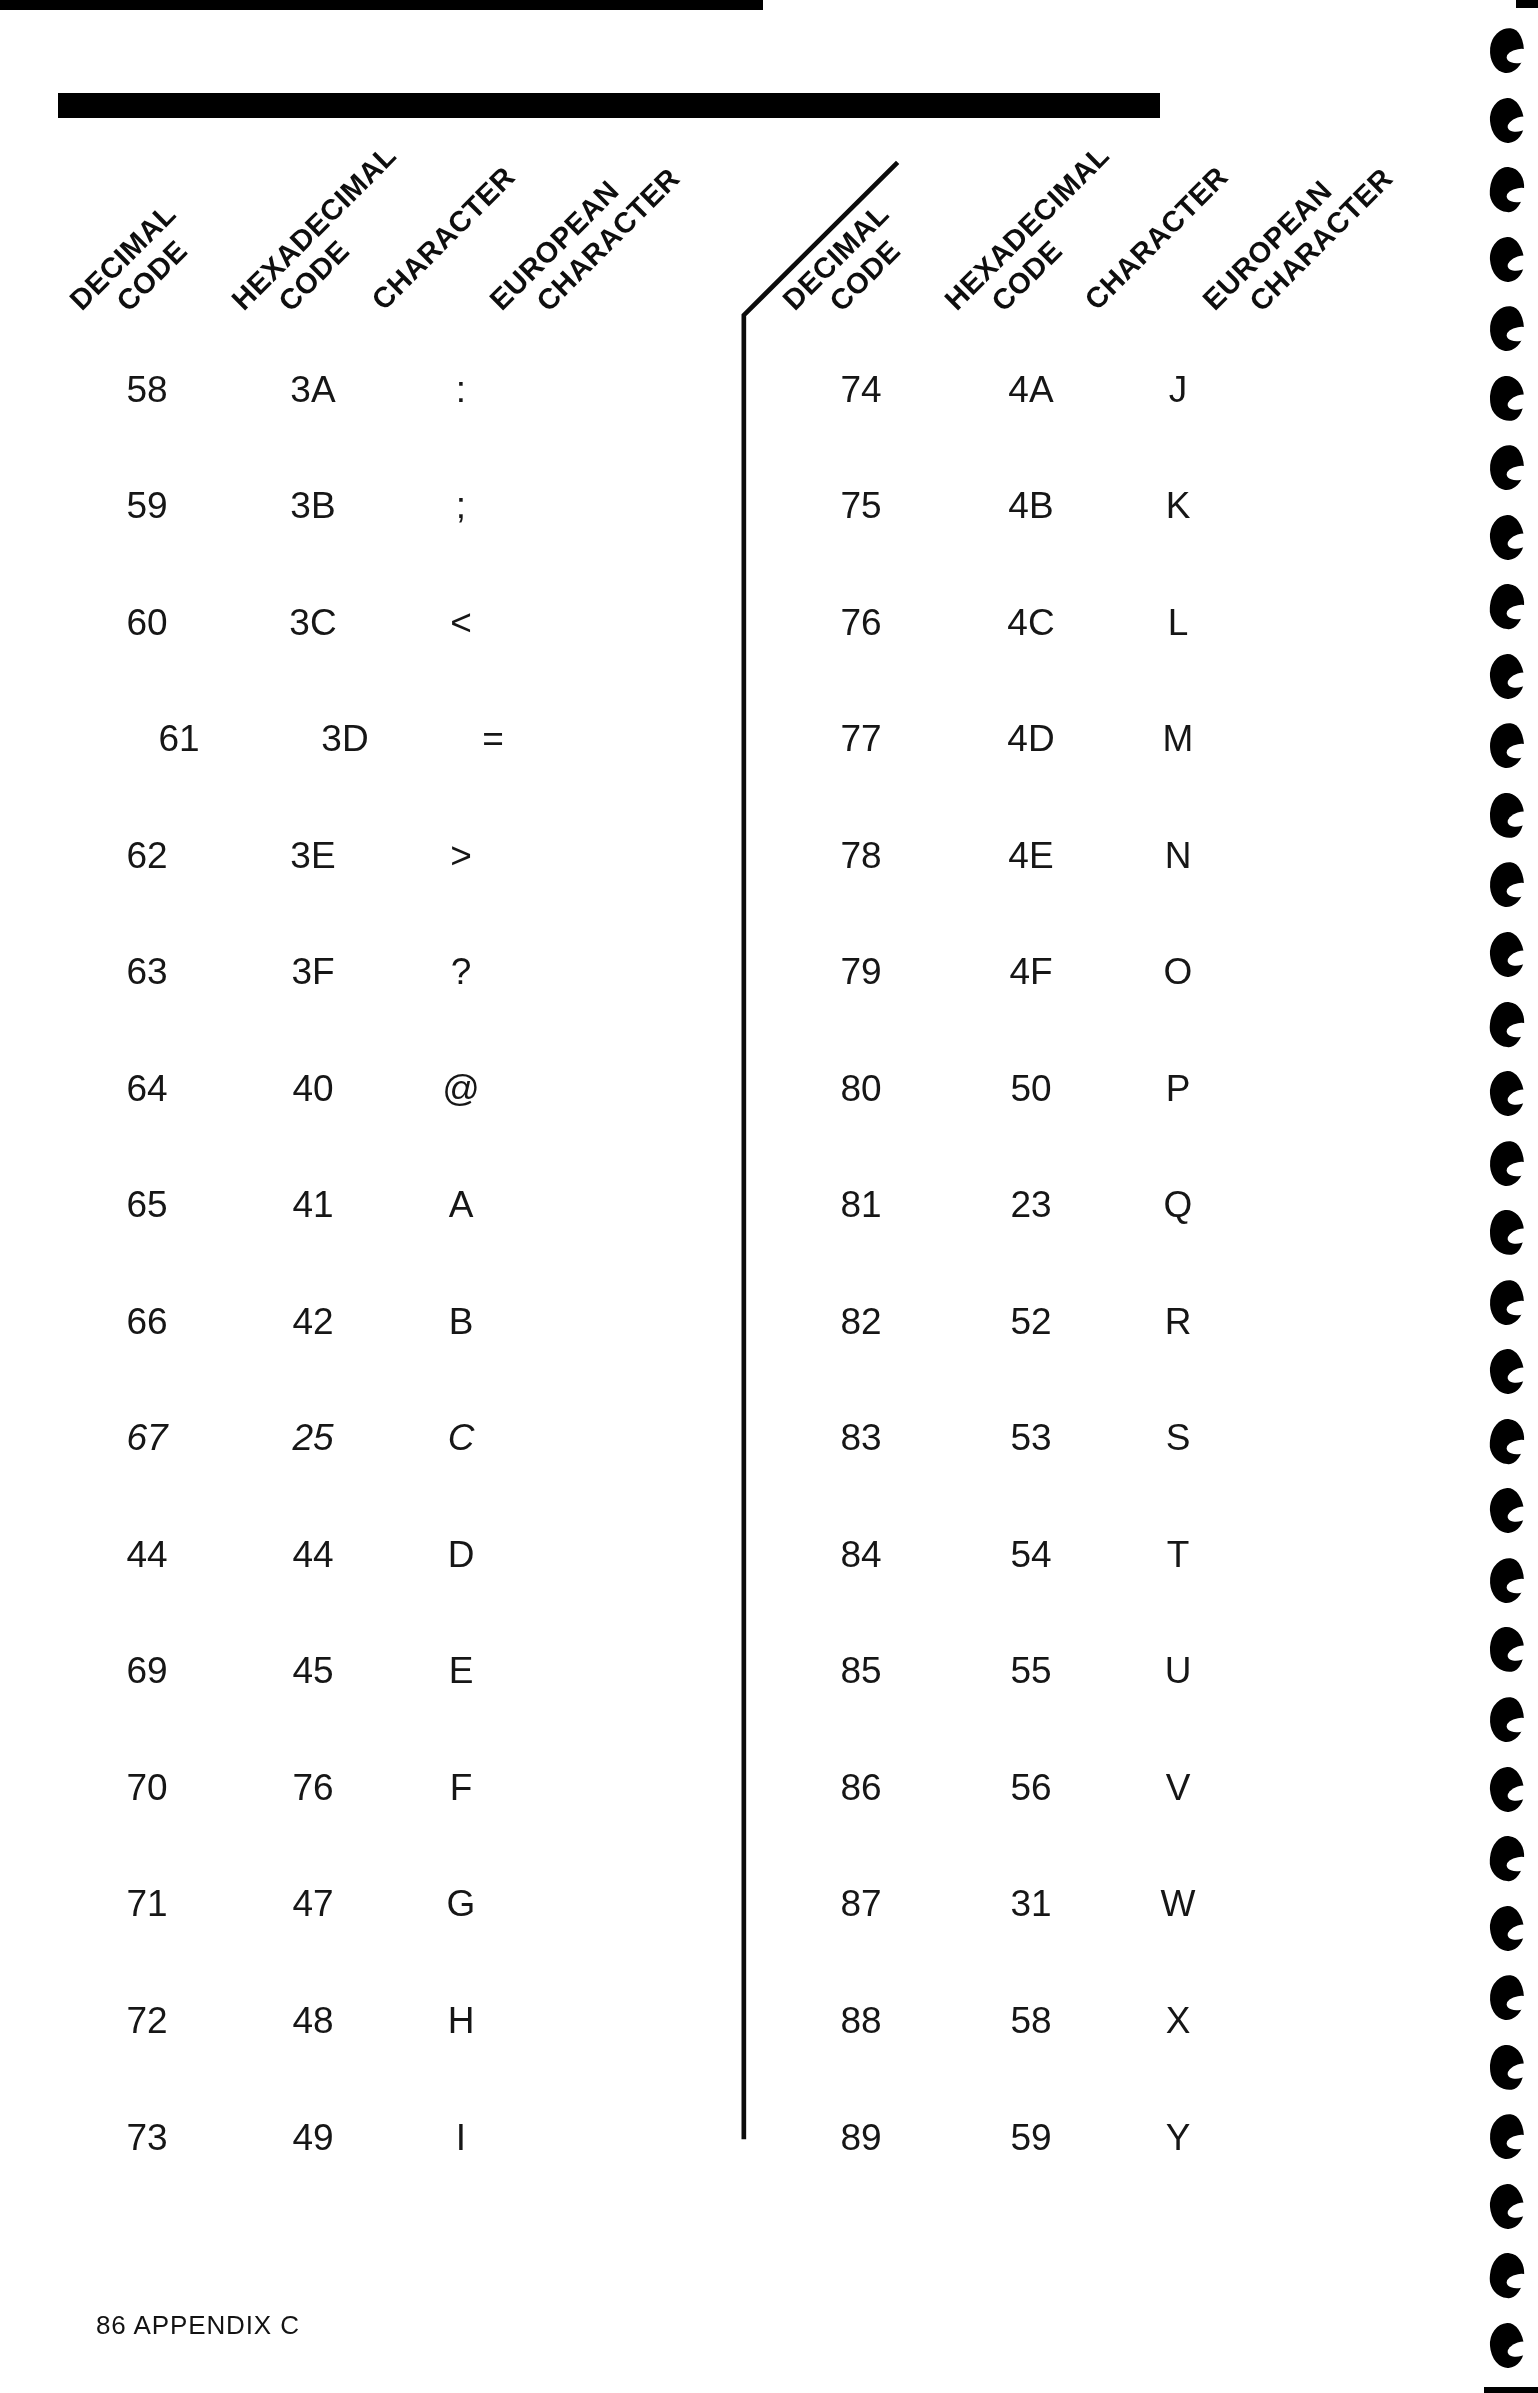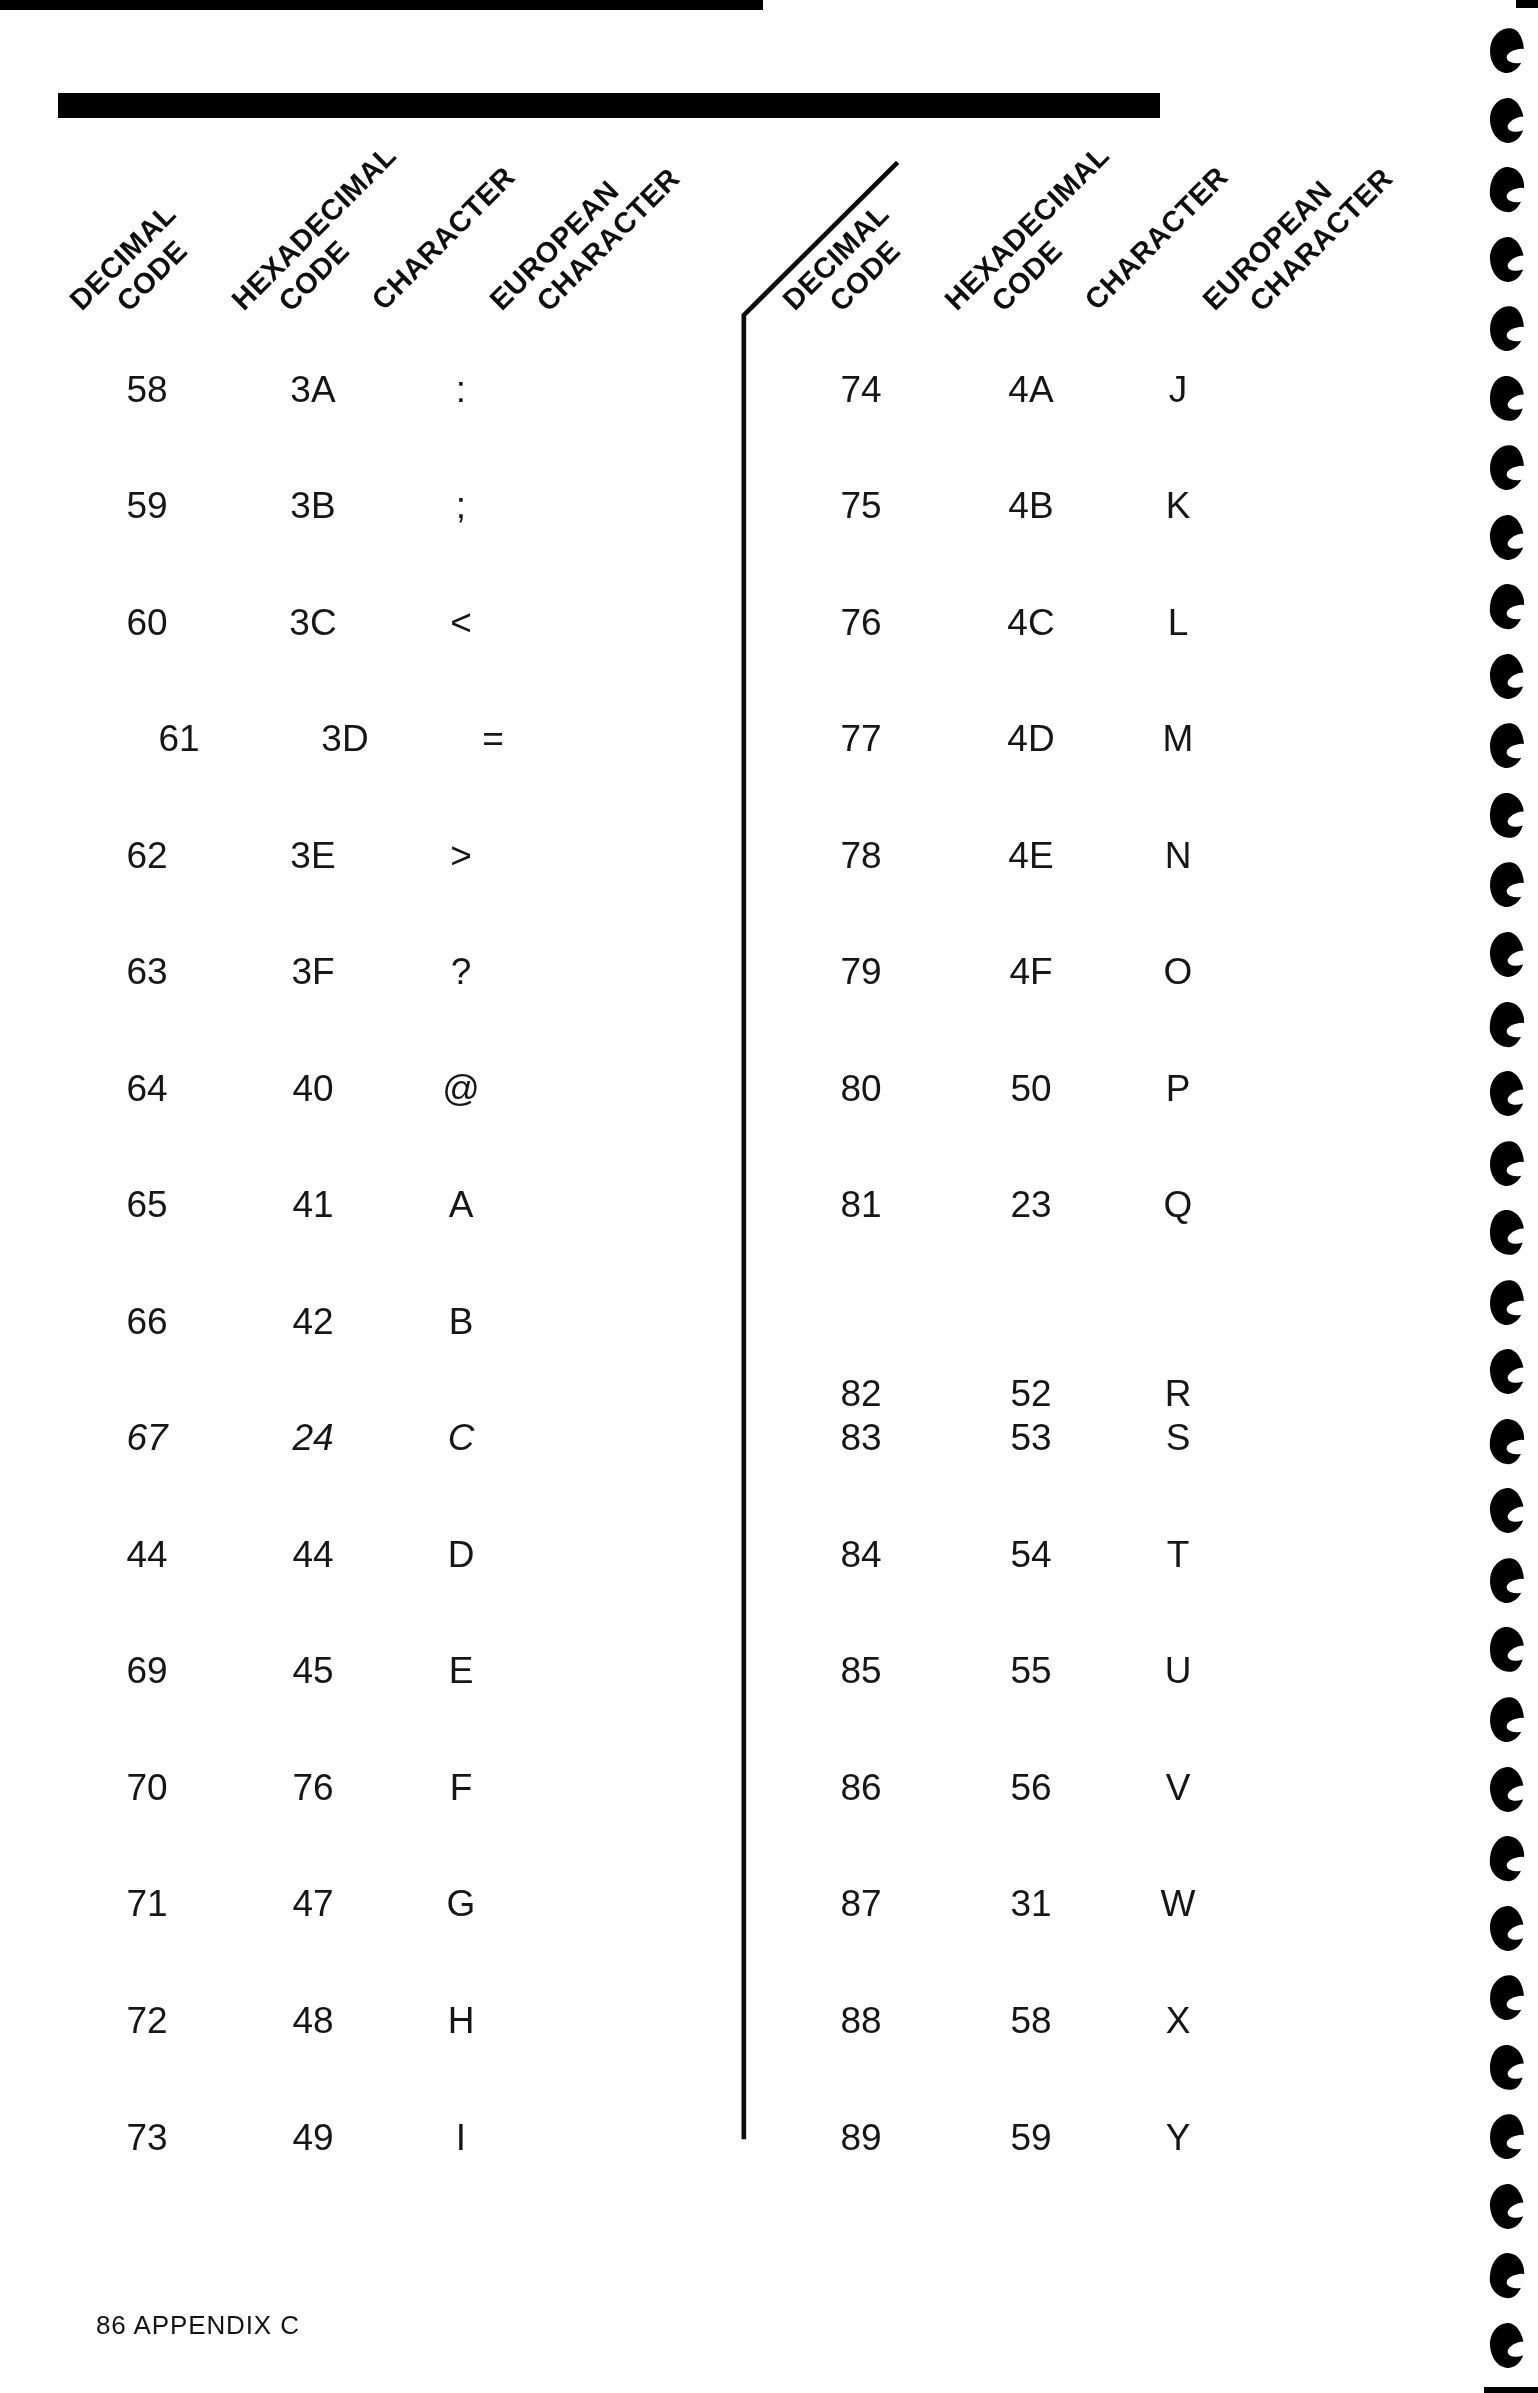--- a/index.html
+++ b/index.html
@@ -140,21 +140,21 @@
           <div class="cell hex">41</div>
           <div class="cell chr">A</div>
         </div>
         <div class="row" style="top: 1296px;">
           <div class="cell dec">66</div>
           <div class="cell hex">42</div>
           <div class="cell chr">B</div>
         </div>
         <div class="row" style="top: 1412px; font-style: italic;">
           <div class="cell dec">67</div>
-          <div class="cell hex">24</div>
+          <div class="cell hex">25</div>
           <div class="cell chr">C</div>
         </div>
         <div class="row" style="top: 1529px;">
           <div class="cell dec">44</div>
           <div class="cell hex">44</div>
           <div class="cell chr">D</div>
         </div>
         <div class="row" style="top: 1645px;">
           <div class="cell dec">69</div>
           <div class="cell hex">45</div>
@@ -234,21 +234,21 @@
         <div class="row" style="top: 1063px;">
           <div class="cell dec">80</div>
           <div class="cell hex">50</div>
           <div class="cell chr">P</div>
         </div>
         <div class="row" style="top: 1179px;">
           <div class="cell dec">81</div>
           <div class="cell hex">23</div>
           <div class="cell chr">Q</div>
         </div>
-        <div class="row" style="top: 1368px;">
+        <div class="row" style="top: 1296px;">
           <div class="cell dec">82</div>
           <div class="cell hex">52</div>
           <div class="cell chr">R</div>
         </div>
         <div class="row" style="top: 1412px;">
           <div class="cell dec">83</div>
           <div class="cell hex">53</div>
           <div class="cell chr">S</div>
         </div>
         <div class="row" style="top: 1529px;">

